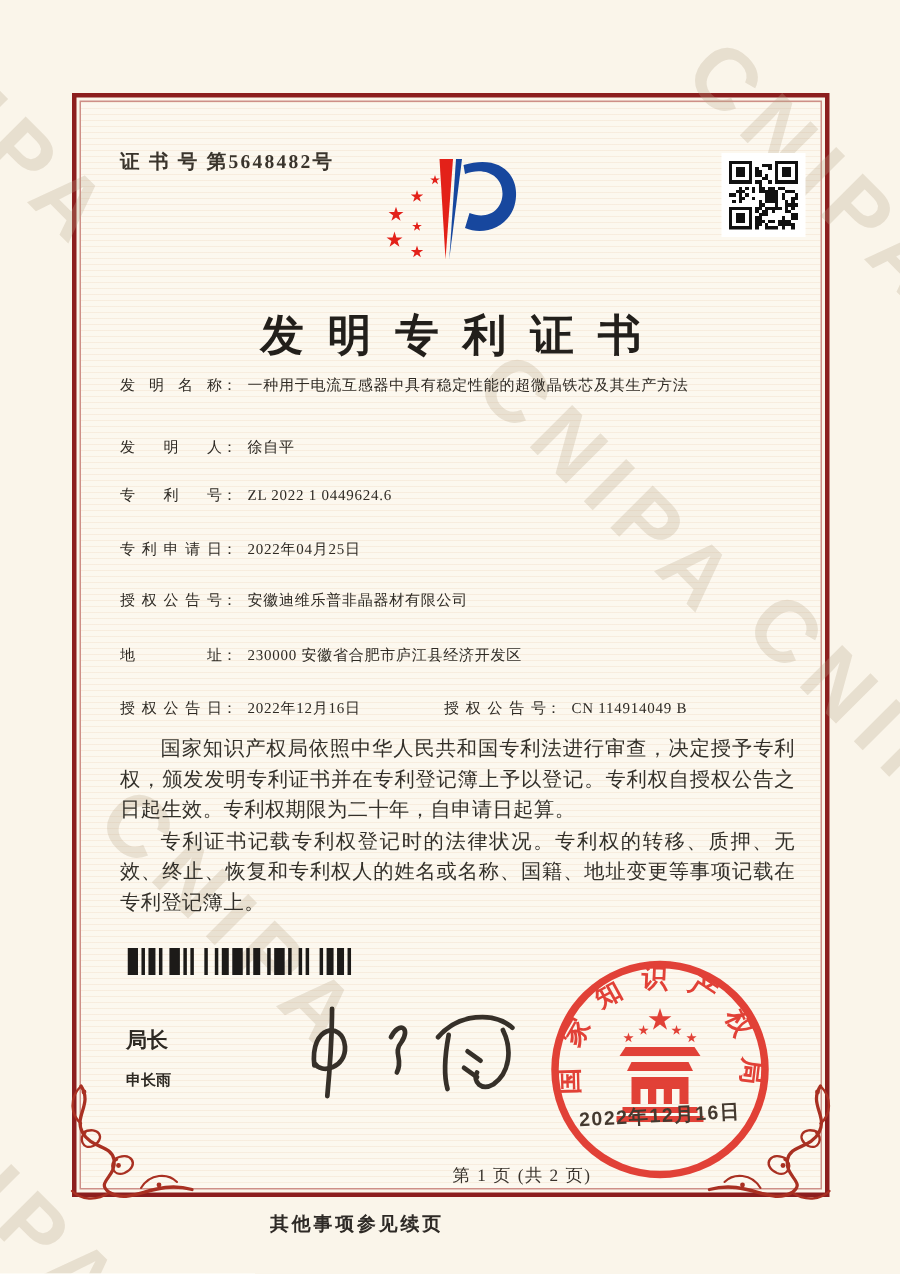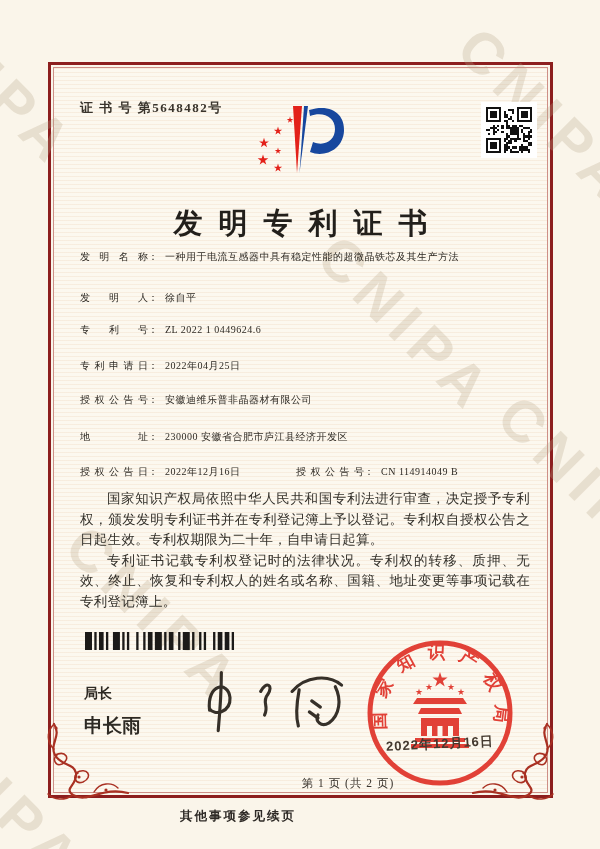--- a/index.html
+++ b/index.html
@@ -46,21 +46,21 @@
   .fpair2{position:absolute; left:216px; top:0;}
   
   .body-text{
     left:80px; top:489px; width:450px;
     font-size:13.5px; line-height:20.5px; color:#33302a;
     text-align:justify;
   }
   .body-text p{margin:0; text-indent:2em; letter-spacing:0.3px;}
   .barcode{left:85px; top:632px; width:156px; height:18px;}
   .director-title{left:84px; top:685px; font-family:"Liberation Sans","DejaVu Sans",sans-serif; font-size:14px; font-weight:700; color:#2e2a24;}
-  .director-name{left:84px; top:713px; font-family:"Liberation Sans","DejaVu Sans",sans-serif; font-size:19px; font-weight:700; color:#2e2a24;}
+  .director-name{left:84px; top:713px; font-family:"Liberation Sans","DejaVu Sans",sans-serif; font-size:10px; font-weight:700; color:#2e2a24;}
   .signature{left:186px; top:660px;}
   .seal{left:363px; top:636px;}
   .seal-date{
     left:363px; top:735px; width:154px; text-align:center;
     font-family:"Liberation Sans","DejaVu Sans",sans-serif;
     font-size:13px; font-weight:700; color:#44392f; letter-spacing:1px;
     transform:rotate(-3deg);
   }
   .page-indicator{left:48px; top:776px; width:600px; text-align:center; font-size:11.5px; color:#39332c; letter-spacing:1px;}
   .continuation{left:0; top:808px; width:476px; text-align:center; font-size:12.5px; font-weight:600; color:#2e2a26; letter-spacing:2px;}

